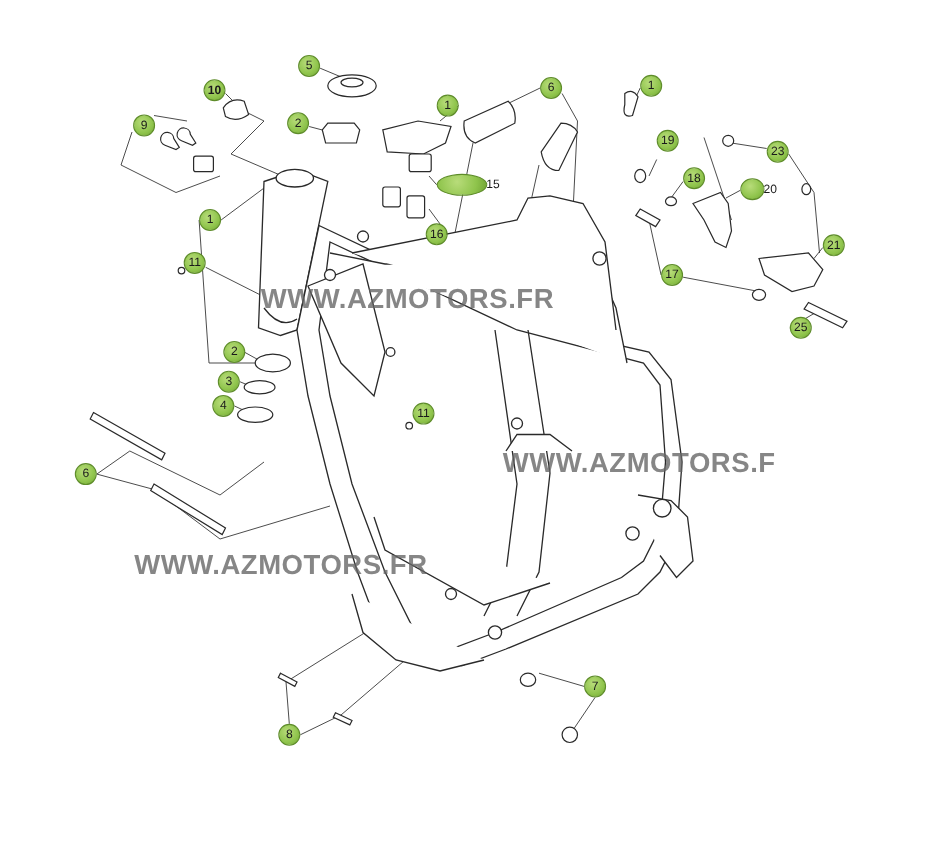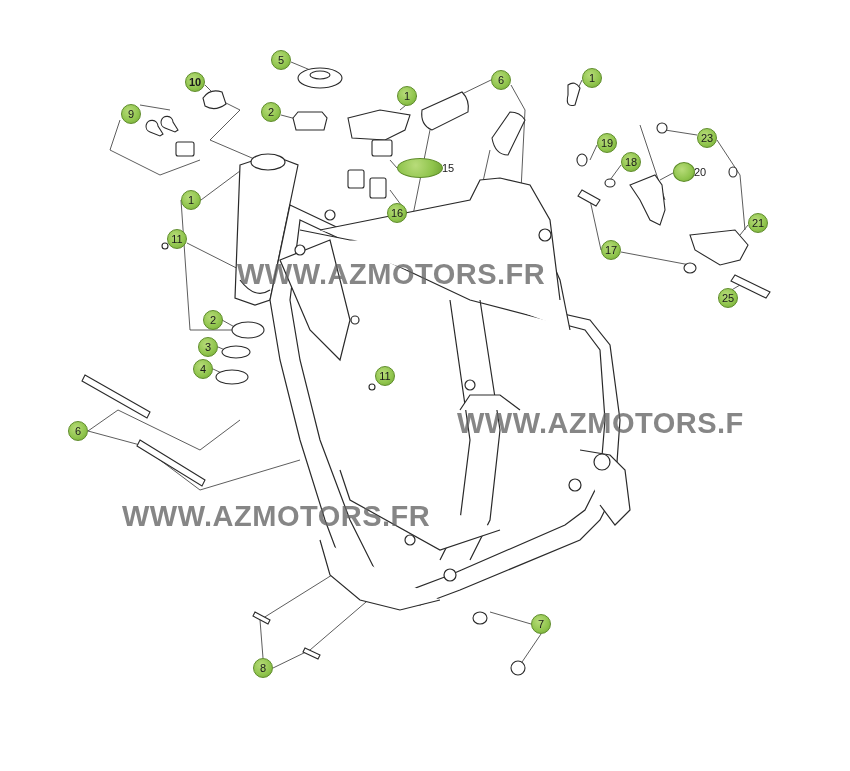--- a/index.html
+++ b/index.html
@@ -2,21 +2,21 @@
 <html><head>
 <meta charset="utf-8">
 <style>
   html,body{margin:0;padding:0;background:#ffffff;}
   body{width:850px;height:771px;position:relative;overflow:hidden;font-family:"Liberation Sans",sans-serif;}
   #diagram{position:absolute;left:0;top:0;width:850px;height:771px;}
   .callout{position:absolute;width:20px;height:20px;margin-left:-10px;margin-top:-10px;border-radius:50%;
     background:radial-gradient(circle at 40% 35%,#b8dc7a 0%,#8fc44c 60%,#6fa233 100%);
     border:1px solid #5e8c2a;box-sizing:border-box;
     font-size:11px;line-height:18px;text-align:center;color:#1a1a1a;font-family:"Liberation Sans",sans-serif;}
-  .watermark{position:absolute;font-family:"Liberation Sans",sans-serif;font-weight:bold;font-size:29px;
+  .watermark{position:absolute;font-family:"Liberation Sans",sans-serif;font-weight:bold;font-size:25px;
     color:rgba(100,100,100,0.78);letter-spacing:0.5px;white-space:nowrap;}
   svg .ln{stroke:#333;stroke-width:0.8;fill:none;}
   svg .part{stroke:#2a2a2a;stroke-width:1.1;fill:#fff;}
   svg .frame{stroke:#2a2a2a;stroke-width:1.2;fill:#fff;}
 </style>
 </head>
 <body>
 
 <div id="diagram">
   <svg width="850" height="771" viewBox="0 0 850 771">
@@ -124,18 +124,18 @@
   <div class="callout" style="left:195px;top:82px;font-weight:bold;">10</div>
   <div class="callout" style="left:177px;top:239px;">11</div>
   <div class="callout" style="left:385px;top:376px;">11</div>
   <div class="callout" style="left:592px;top:78px;">1</div>
   <div class="callout" style="left:501px;top:80px;">6</div>
   <div class="callout" style="left:407px;top:96px;">1</div>
   <div class="callout" style="left:407px;top:168px;padding-left:44px;">15</div>
   <div class="callout" style="left:397px;top:213px;">16</div>
   <div class="callout" style="left:611px;top:250px;">17</div>
   <div class="callout" style="left:631px;top:162px;">18</div>
-  <div class="callout" style="left:607px;top:143px;border-radius:10px;">19</div>
+  <div class="callout" style="left:607px;top:128px;border-radius:10px;">19</div>
   <div class="callout" style="left:683px;top:172px;padding-left:20px;">20</div>
   <div class="callout" style="left:758px;top:223px;">21</div>
   <div class="callout" style="left:728px;top:298px;">25</div>
   <div class="callout" style="left:707px;top:138px;">23</div>
 </div>
 
 </body></html>

